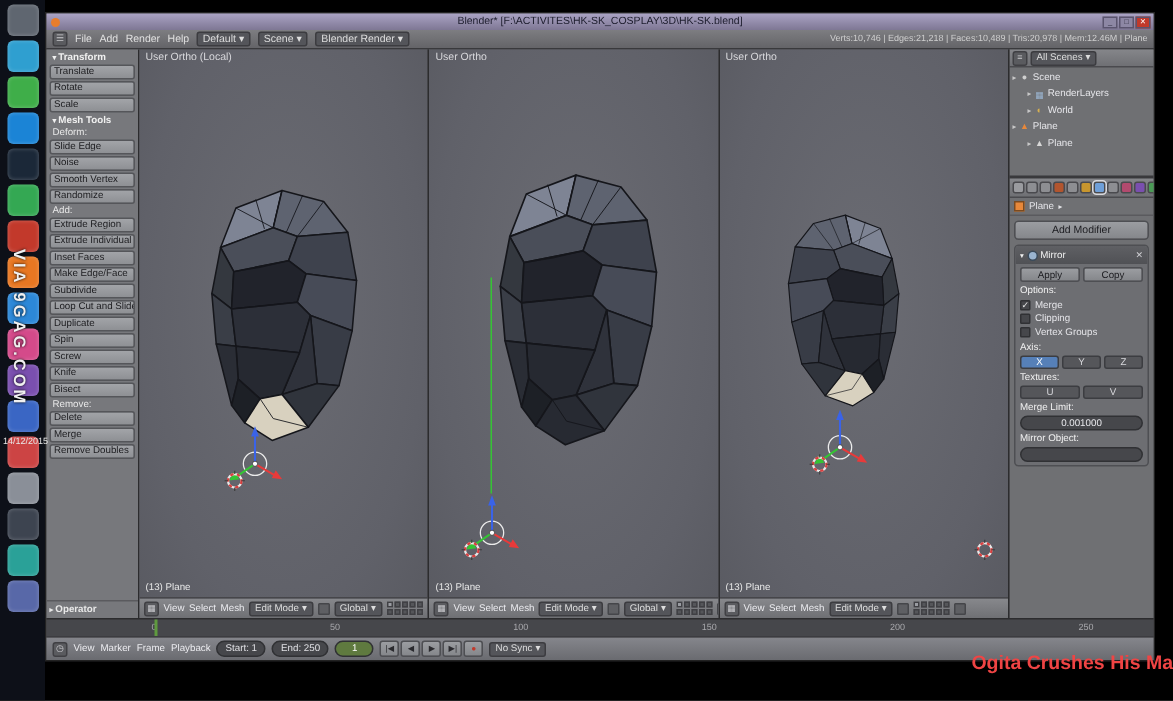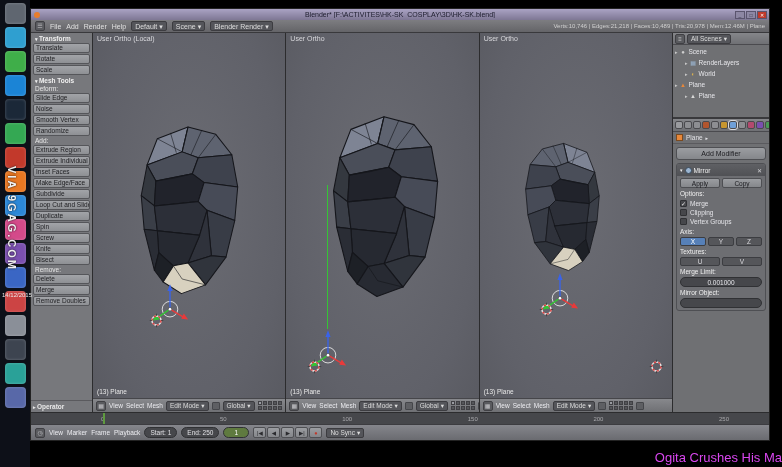--- a/index.html
+++ b/index.html
@@ -131,21 +131,21 @@
              display:flex; align-items:center; gap:4px; padding:0 4px; font-size:6.5px; color:#ececf0; }
   .tl-field { background:#46474b; border:1px solid #303134; border-radius:7px; padding:0 5px;
               height:11px; line-height:10px; color:#e0e0e4; white-space:nowrap; }
   .tl-field.frame { background:#5f7a3f; color:#fff; min-width:26px; text-align:center; }
   .tbtn { width:13px; height:11px; background:linear-gradient(#9b9da1,#85878b); border:1px solid #4e4f53;
           border-radius:2px; color:#2a2a2e; font-size:5.5px; text-align:center; line-height:10px; flex:0 0 auto; }
   .tbtn.rec { color:#c0392b; }
 
   
   .caption-bar { position:absolute; left:0; right:0; bottom:0; height:26px; background:#000; z-index:4; }
-  .caption-text { position:absolute; right:0; bottom:2px; color:#d946ef; font-weight:normal; font-size:13px; white-space:nowrap; }
+  .caption-text { position:absolute; right:0; bottom:18px; color:#ef4444; font-weight:bold; font-size:13px; white-space:nowrap; }
 </style>
 </head>
 <body>
 
 <svg width="0" height="0" style="position:absolute">
   <defs>
     <g id="helmet" stroke="#15161b" stroke-width="1.4" stroke-linejoin="round">
       <polygon points="48,62 62,26 104,10 96,44" fill="#7e8494"></polygon>
       <polygon points="104,10 142,20 164,48 118,52 96,44" fill="#5e6370"></polygon>
       <polygon points="48,62 96,44 118,52 110,74 60,84" fill="#4a4e59"></polygon>

